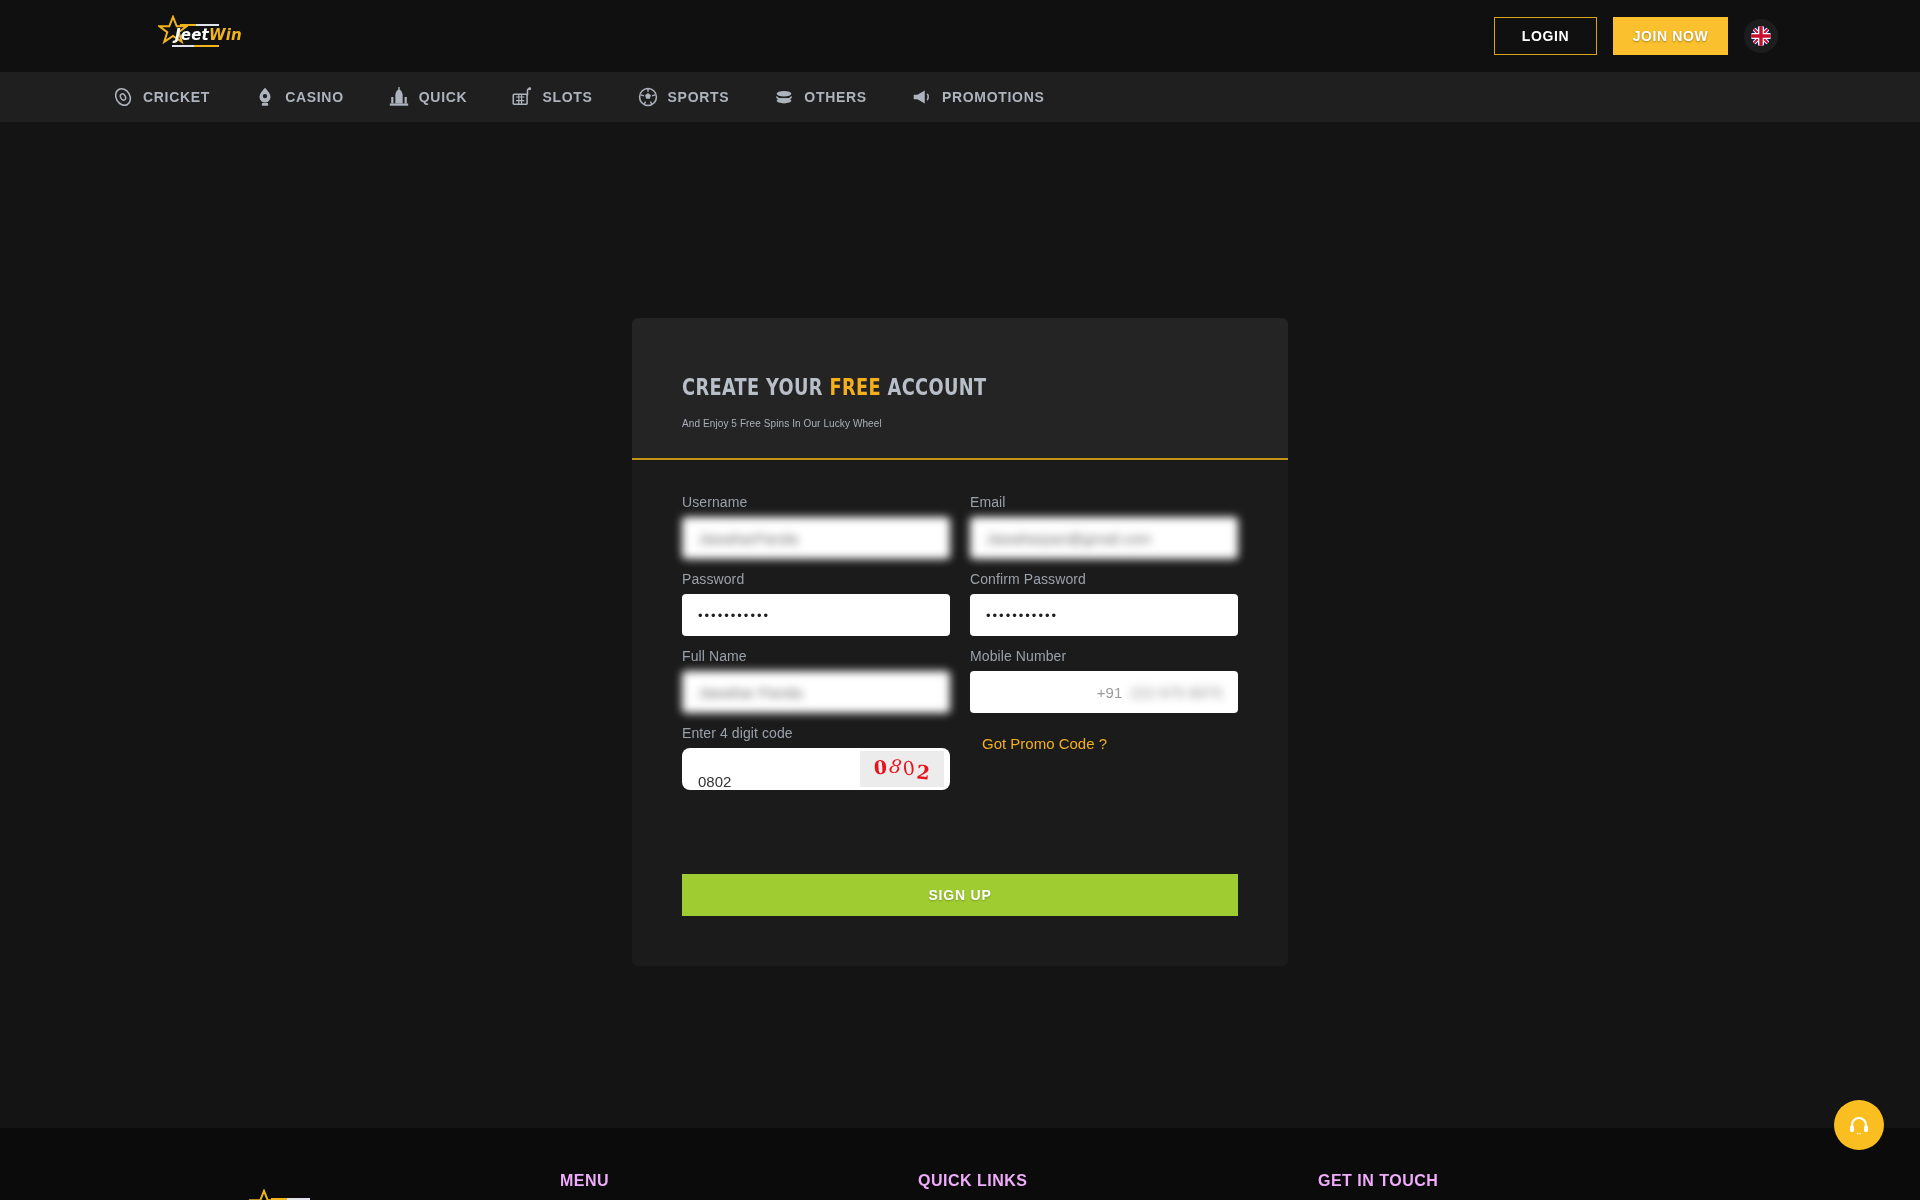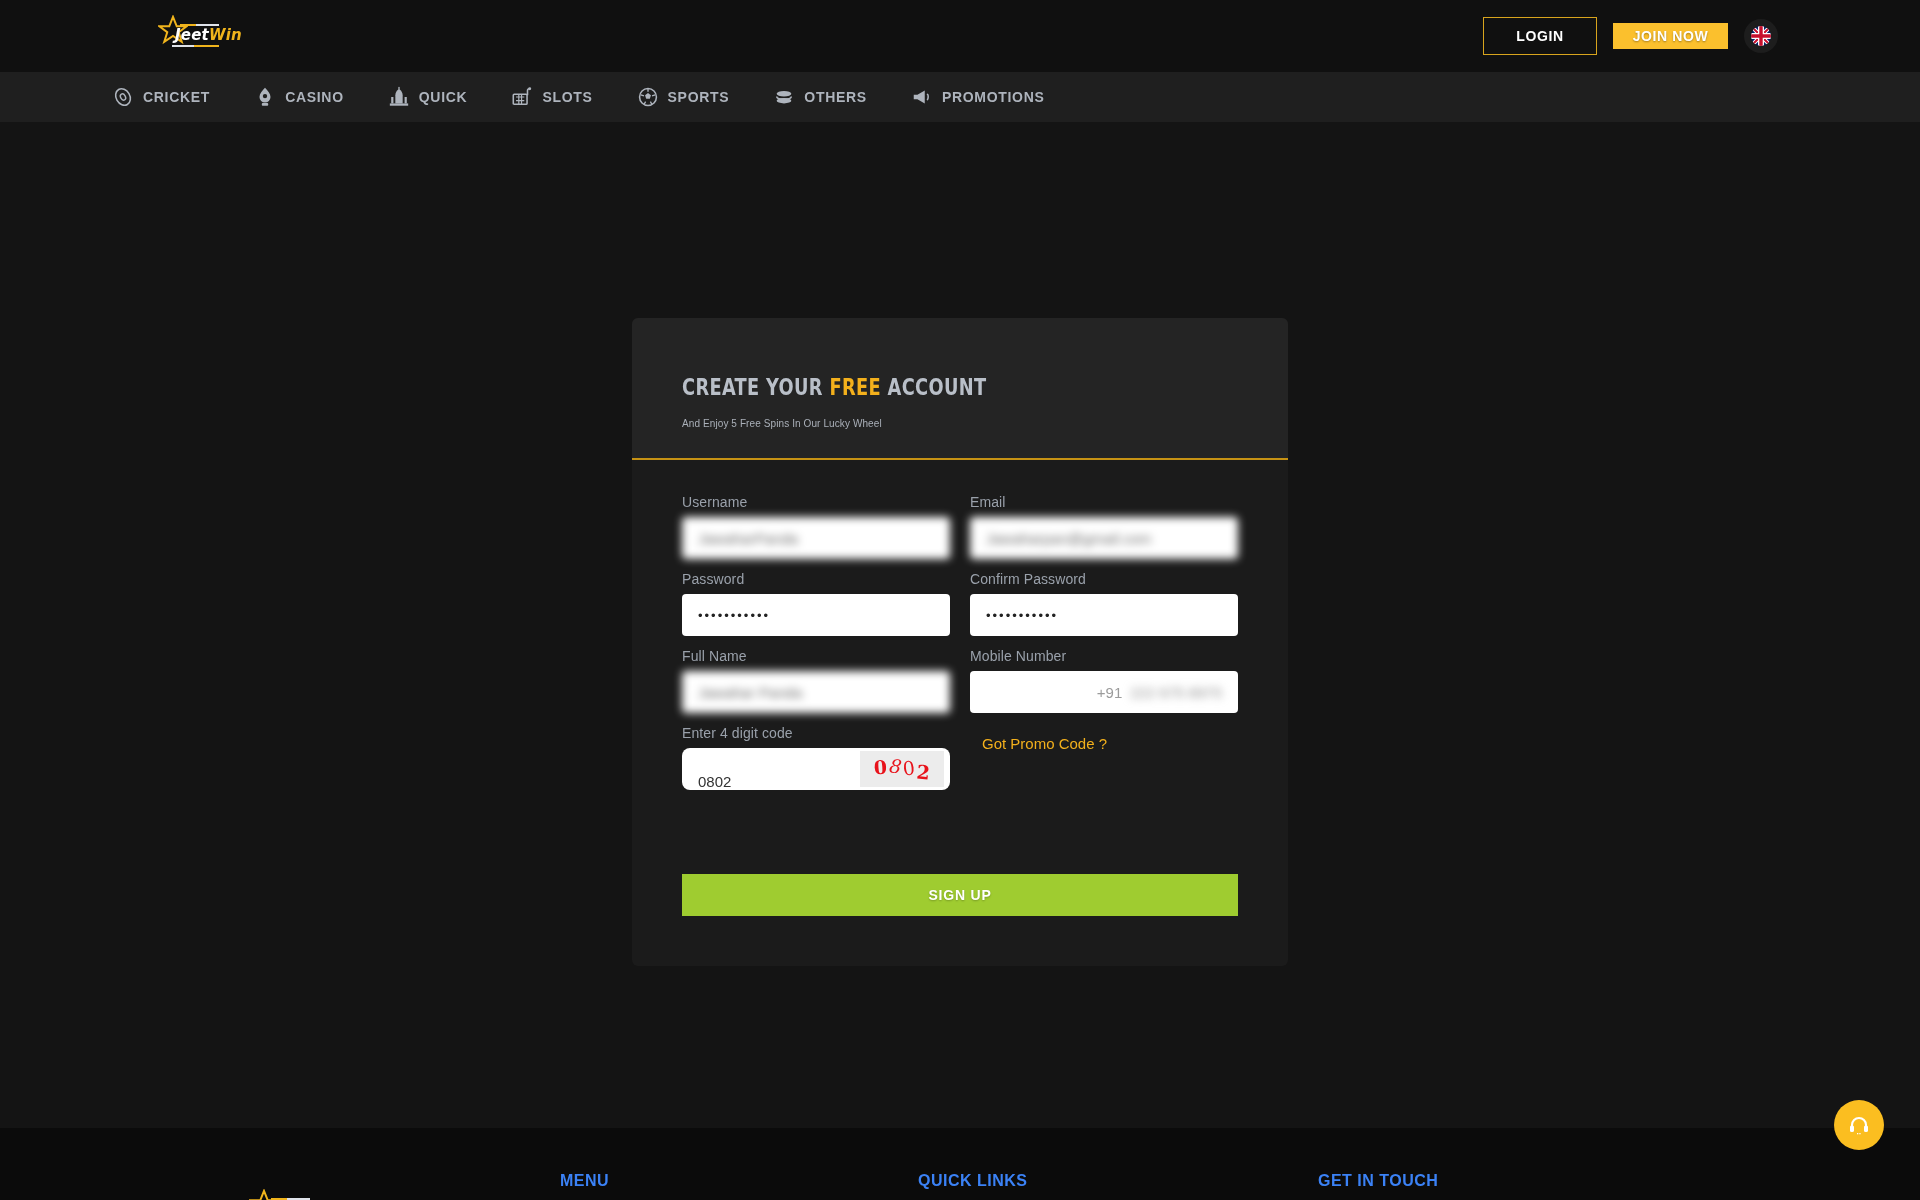--- a/index.html
+++ b/index.html
@@ -34,28 +34,28 @@
   .logo .bar-top { left:22px; top:10px; width:39px;
     background:linear-gradient(90deg,#f0b41c 0 42%, #dfe3ea 42% 100%); }
   .logo .bar-bot { left:14px; top:31px; width:47px;
     background:linear-gradient(90deg,#dfe3ea 0 46%, #f0b41c 46% 100%); }
 
   .header-right {
     margin-left:auto; display:flex; align-items:center; gap:16px;
     padding-right:102px;
   }
   .btn-login {
-    width:114px; height:38px;
+    width:103px; height:38px;
     border:1px solid #d8a41d; background:transparent;
     color:#ffffff; font-size:14px; font-weight:700; letter-spacing:.6px;
     cursor:pointer;
     font-family:"Liberation Sans", sans-serif;
   }
   .btn-join {
-    width:115px; height:26px;
+    width:115px; height:38px;
     border:none; background:#fbc02d;
     color:#ffffff; font-size:14px; font-weight:700; letter-spacing:.6px;
     cursor:pointer; text-shadow:0 1px 2px rgba(0,0,0,.35);
     font-family:"Liberation Sans", sans-serif;
   }
   .lang {
     width:34px; height:34px; border-radius:50%;
     background:#1d1d1d;
     display:flex; align-items:center; justify-content:center;
     cursor:pointer;
@@ -165,21 +165,21 @@
 
   
   .footer {
     position:relative; height:194px; background:#0b0b0b;
     display:flex; padding:44px 0 0 0;
   }
   .f-logo { width:560px; display:flex; justify-content:center; padding-top:16px; }
   .f-col { width:358px; }
   .f-col.qlinks { width:400px; }
   .f-title {
-    font-size:16px; font-weight:700; color:#3b82f6;
+    font-size:16px; font-weight:700; color:#f0abfc;
     letter-spacing:.5px; margin-bottom:20px;
   }
 </style>
 </head>
 <body>
 
 <div class="header">
   <div class="logo-wrap">
     <div class="logo">
       <svg class="star" width="30" height="30" viewBox="0 0 24 24">

